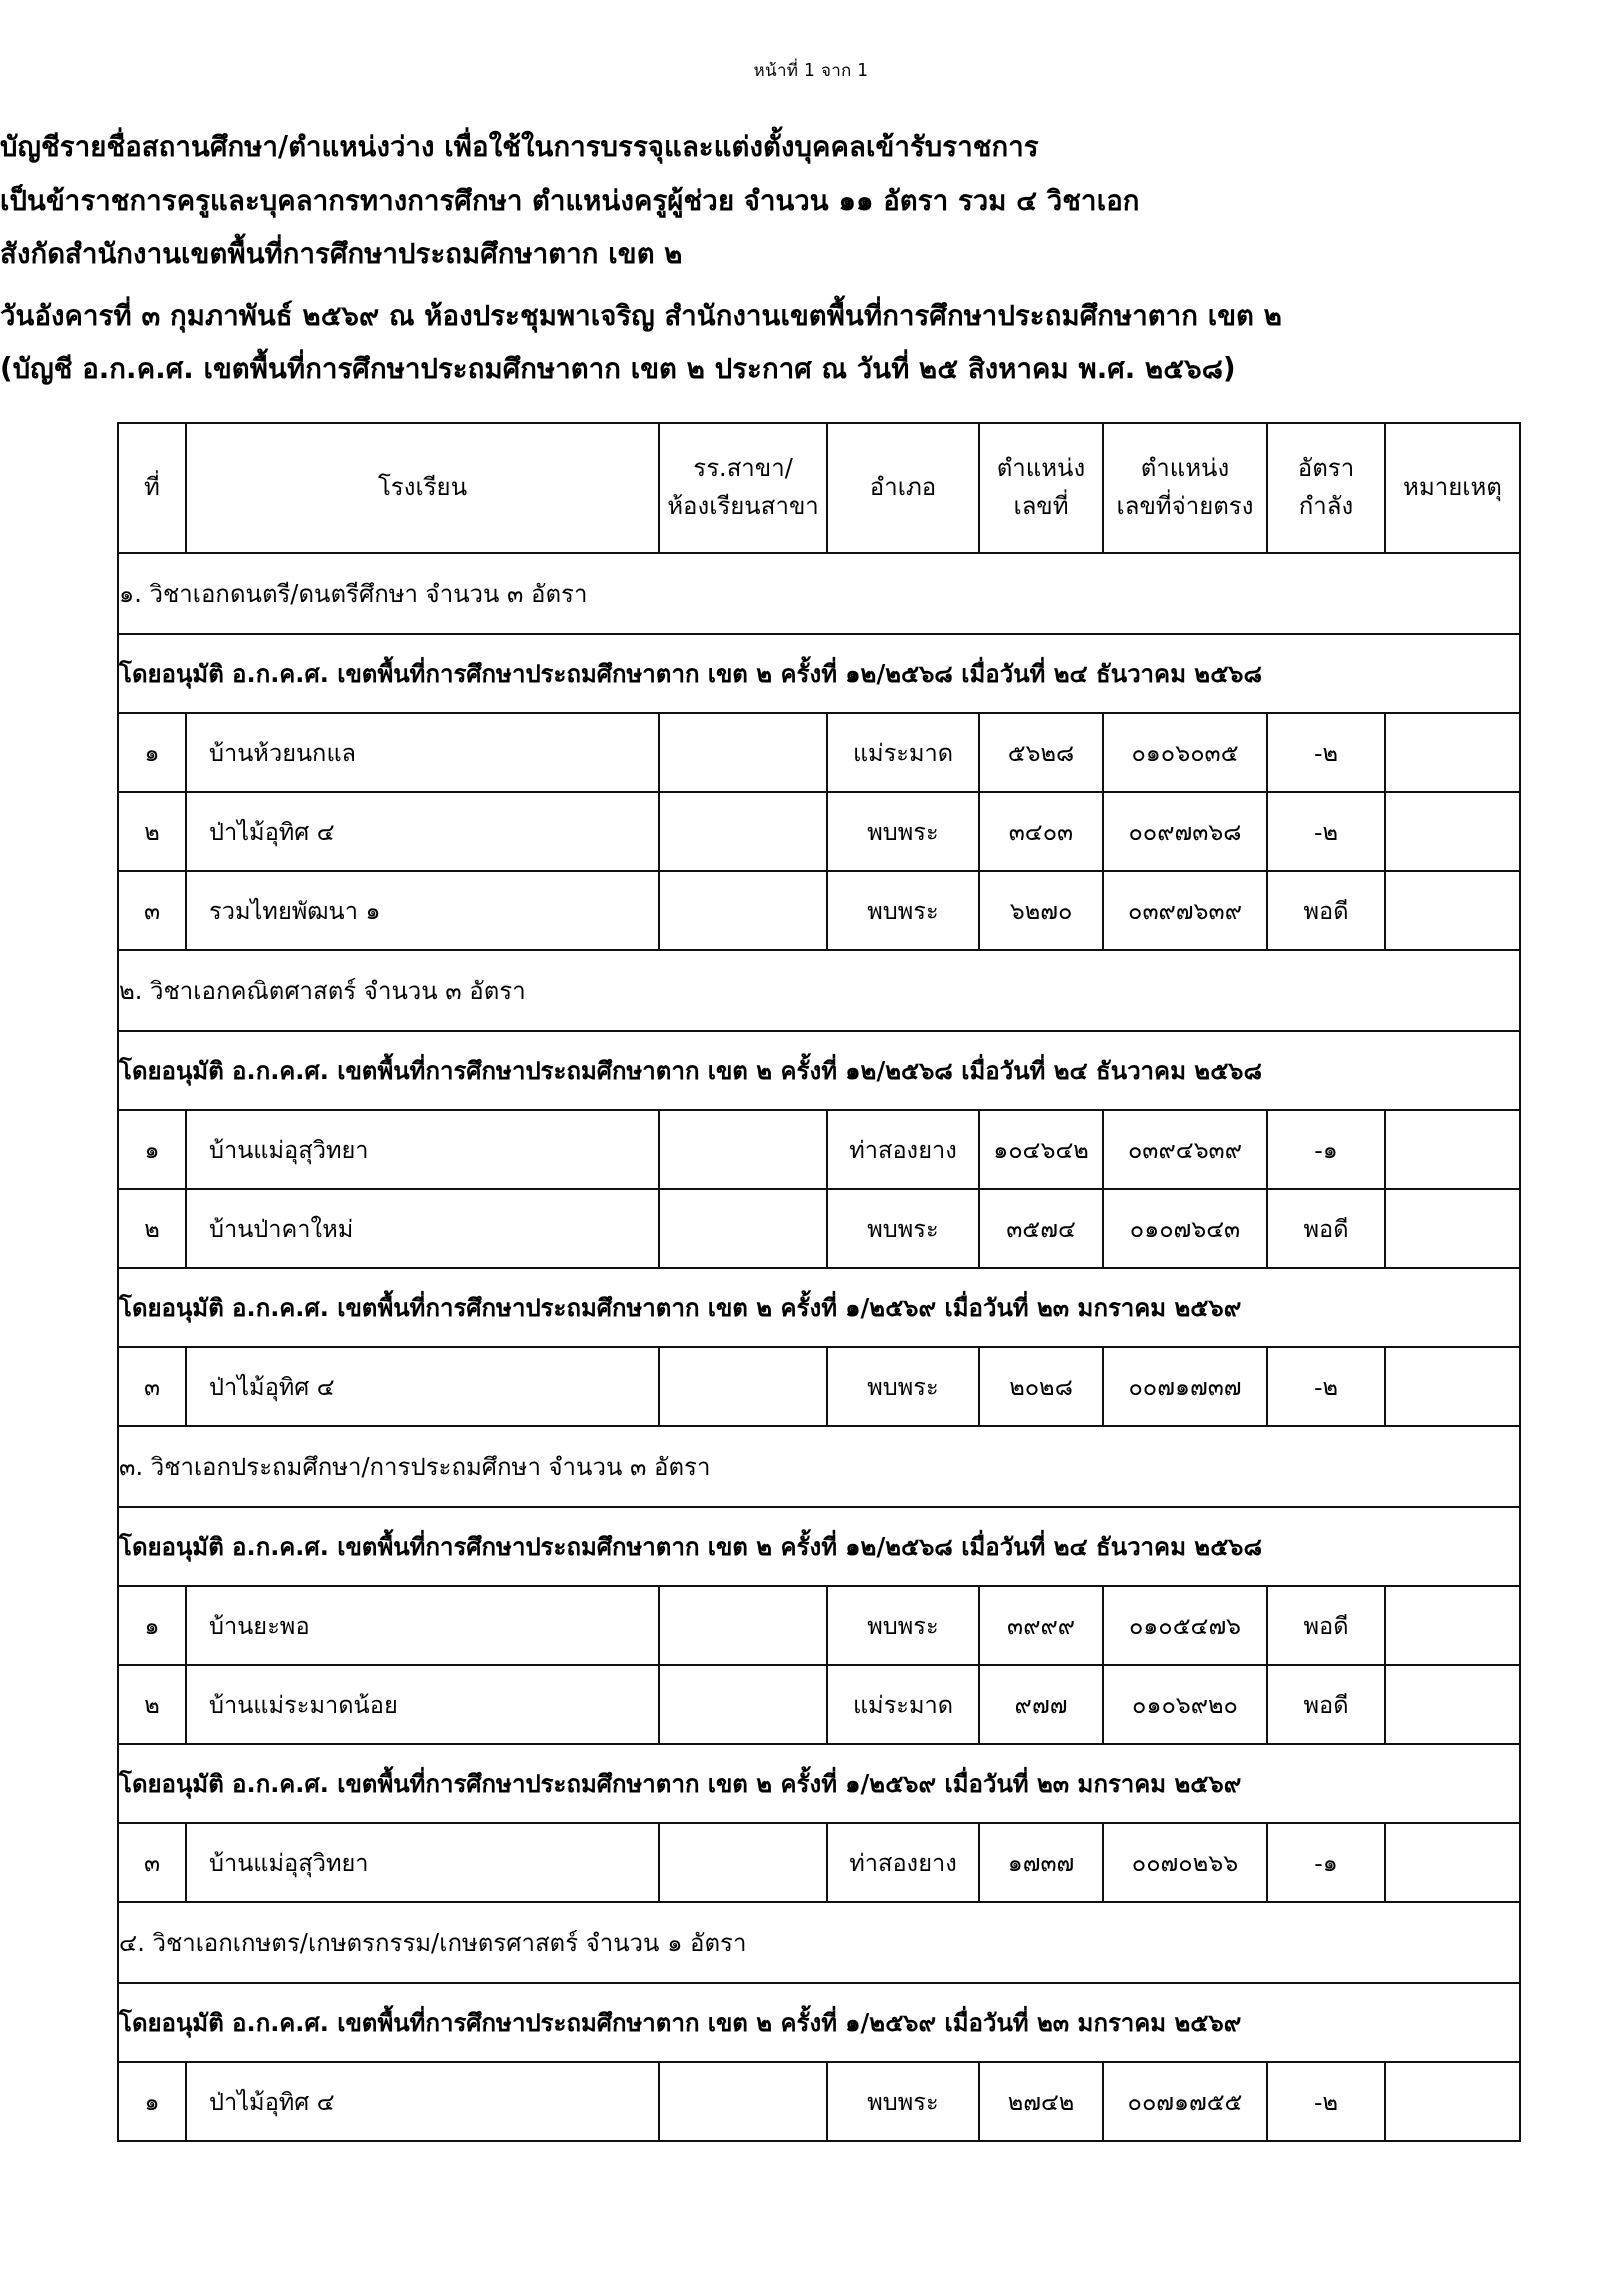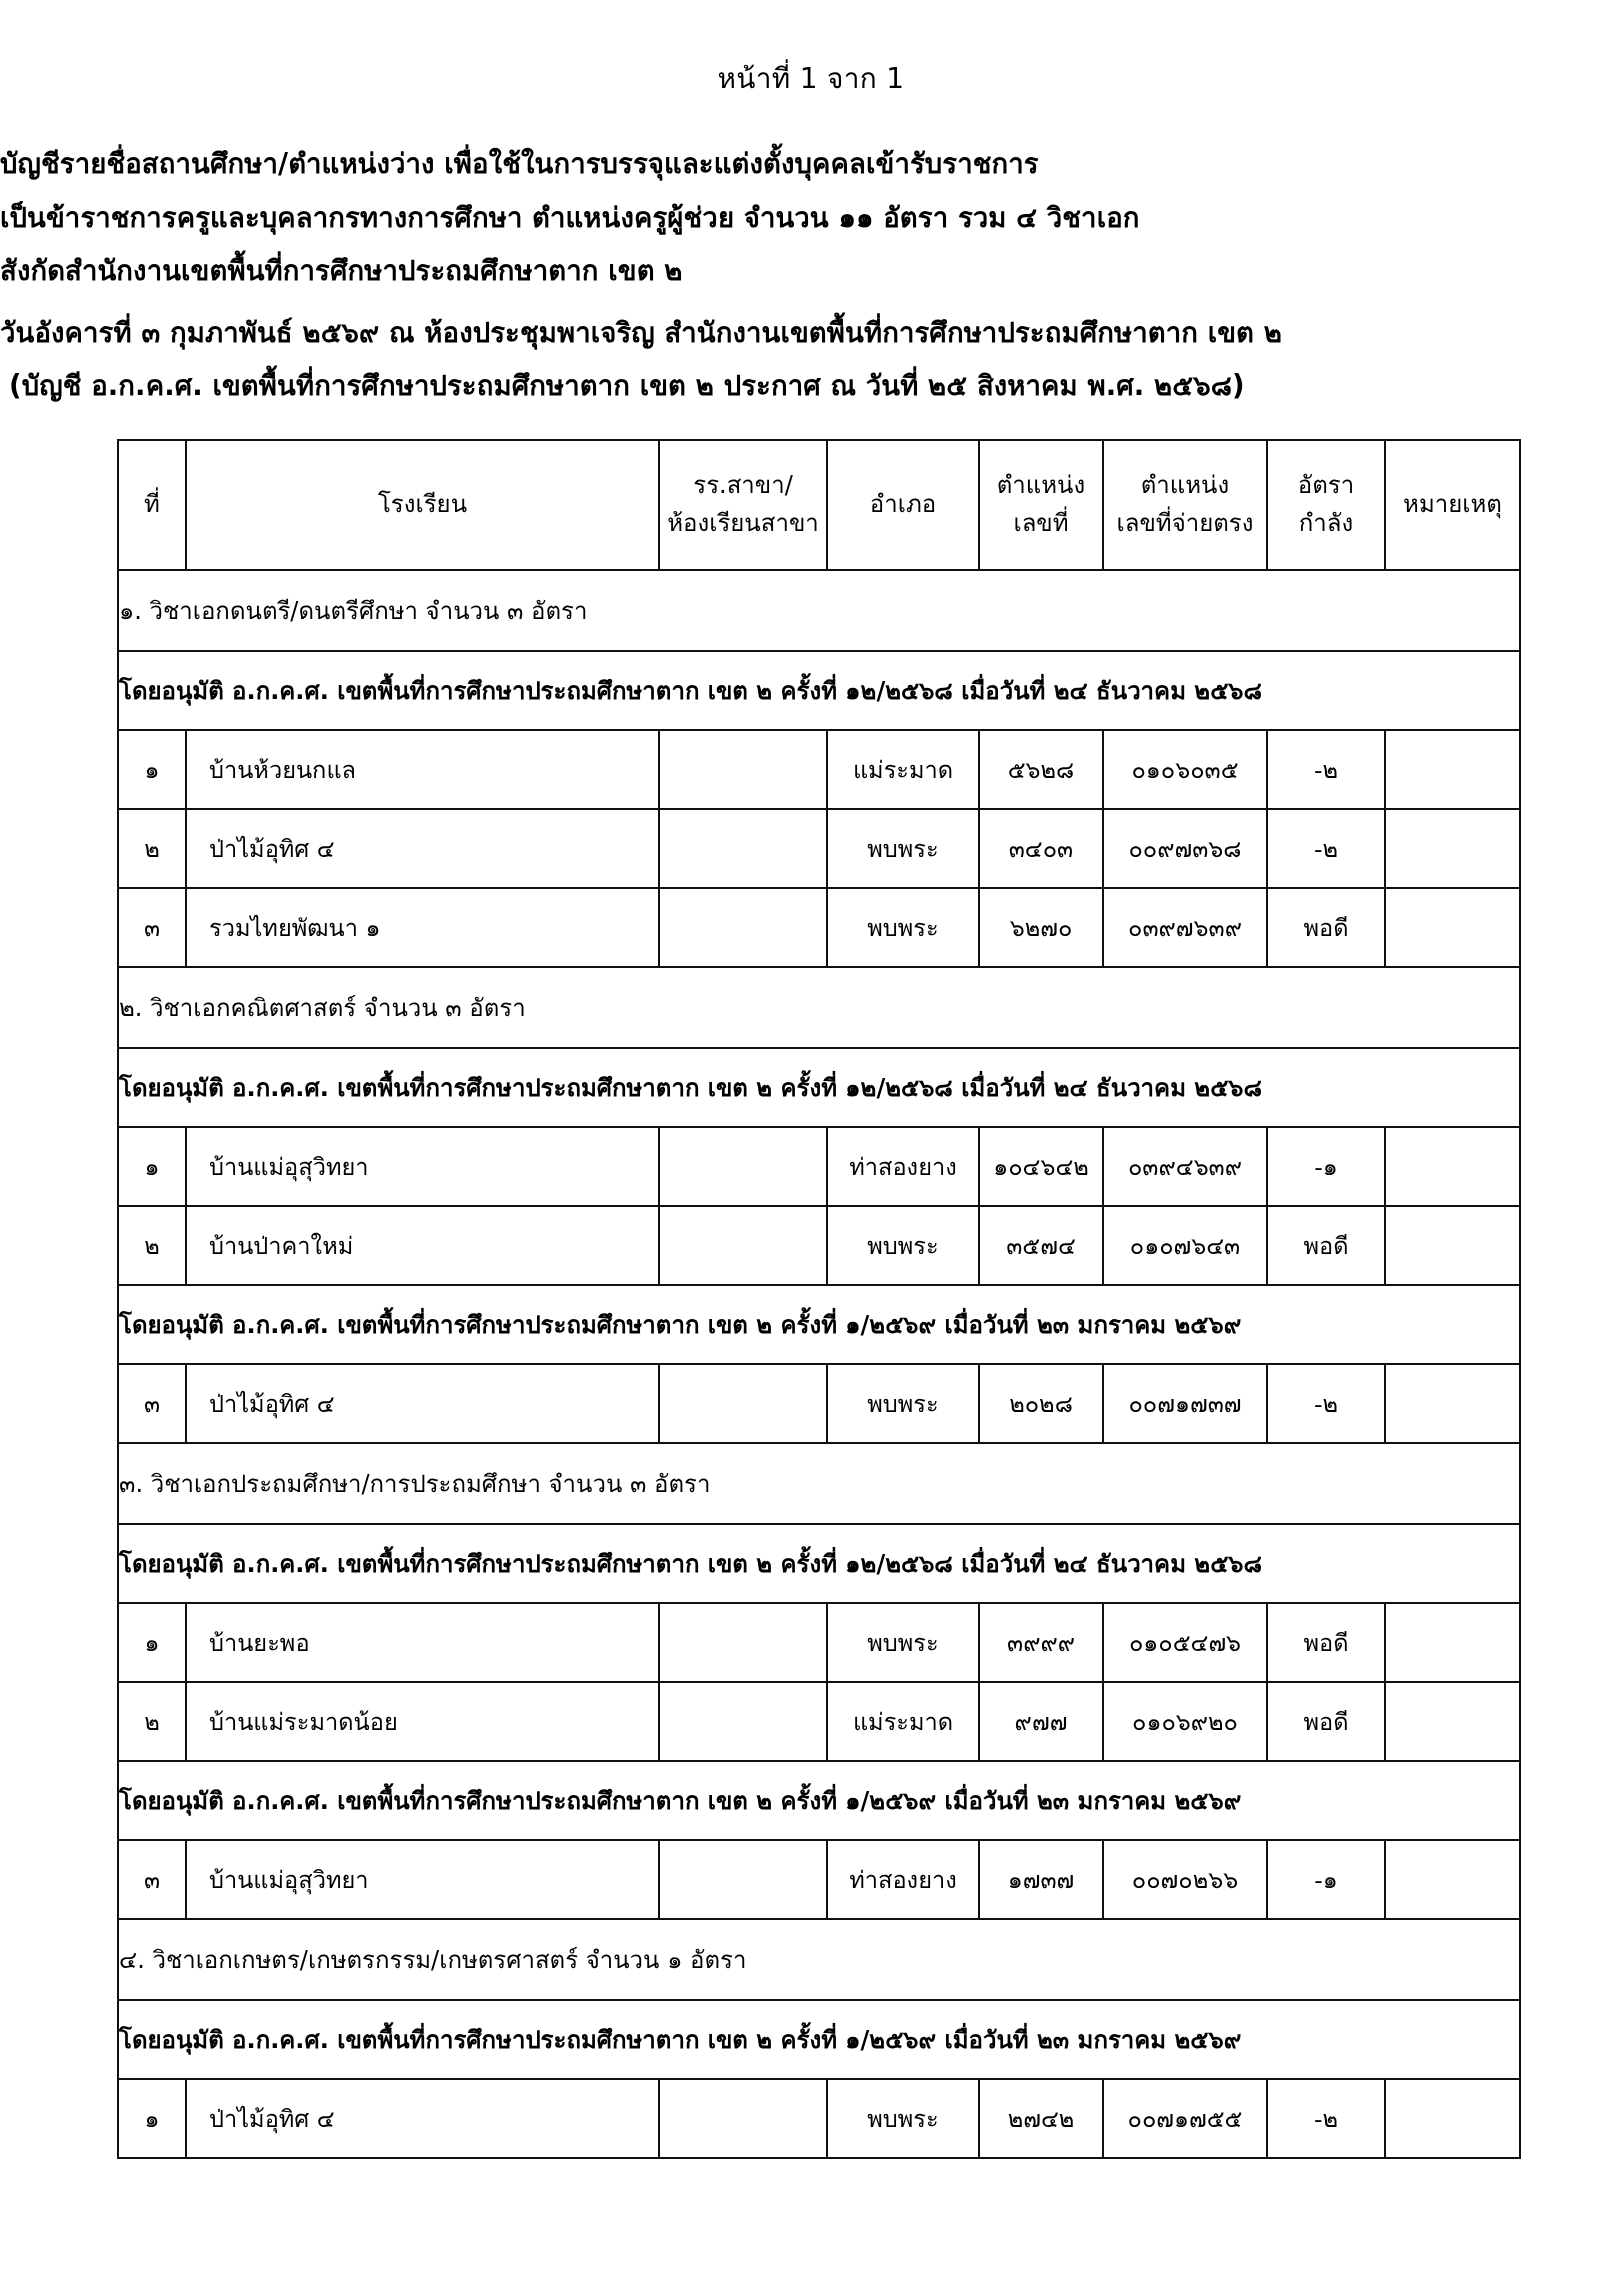--- a/index.html
+++ b/index.html
@@ -21,39 +21,39 @@
     width: 1622px;
     height: 2295px;
     box-sizing: border-box;
     padding: 0;
     position: relative;
   }
 
   
   .page-number {
     text-align: center;
-    font-size: 28px;
+    font-size: 17px;
     font-weight: 400;
     margin-top: 56px;
     letter-spacing: 0.3px;
   }
 
   .title-block {
     margin-top: 50px;
     text-align: left;
   }
   .title-line {
     font-size: 27.5px;
     font-weight: 700;
     line-height: 1.0;
     margin-bottom: 26px;
     letter-spacing: 0.1px;
   }
   .title-line.l4 { margin-top: 34px; }
-  .title-line.l5 { margin-bottom: 0; padding-left: 9px; }
+  .title-line.l5 { margin-bottom: 0; }
 
   
   .table-wrap {
     margin-top: 39px;
     padding-left: 117px;
     padding-right: 105px;
   }
   table.vacancy {
     border-collapse: collapse;
     width: 1401px;

